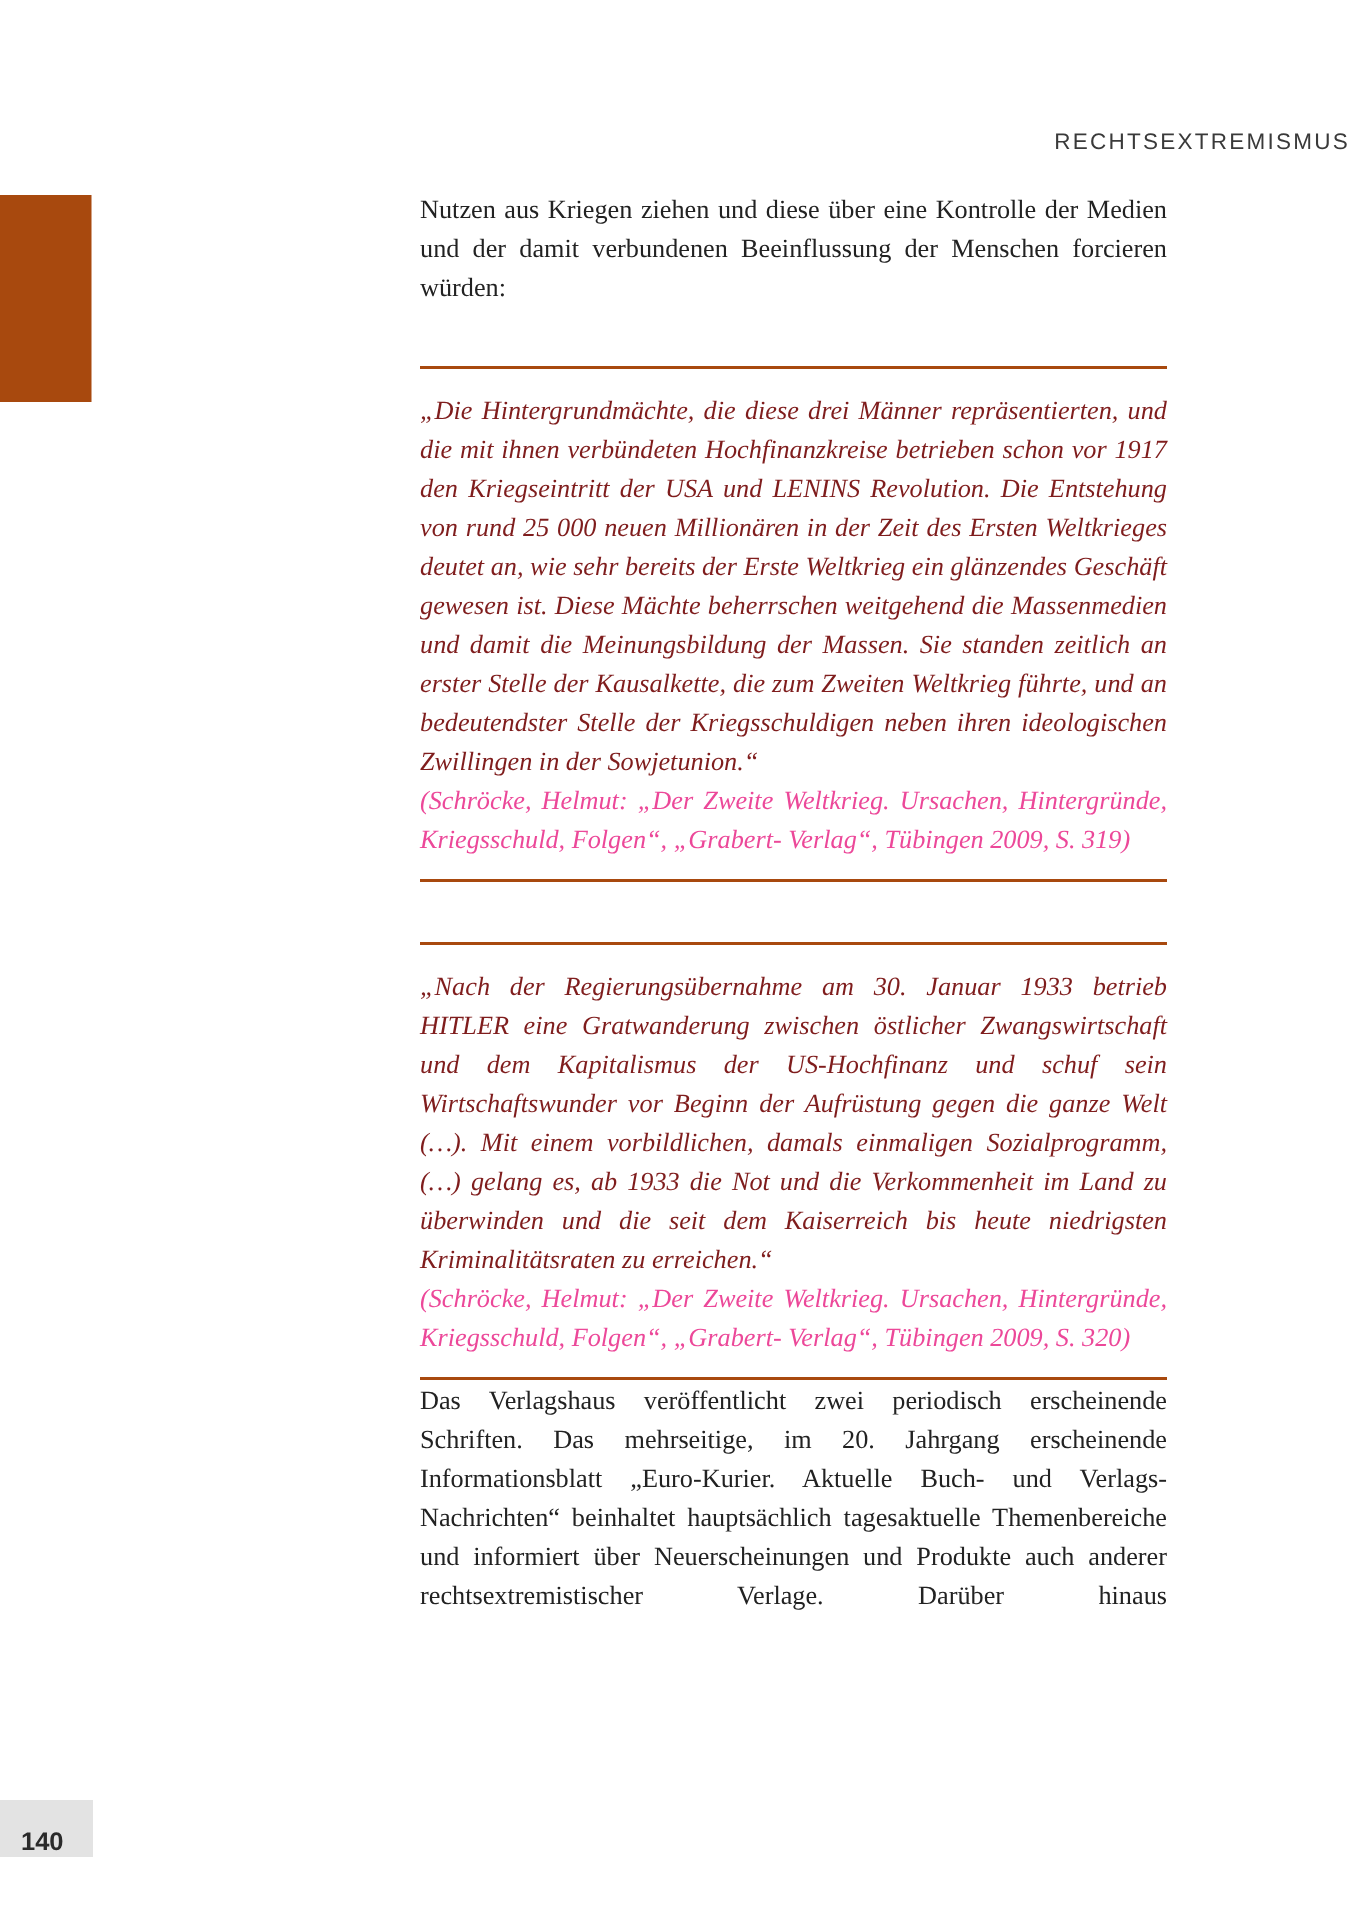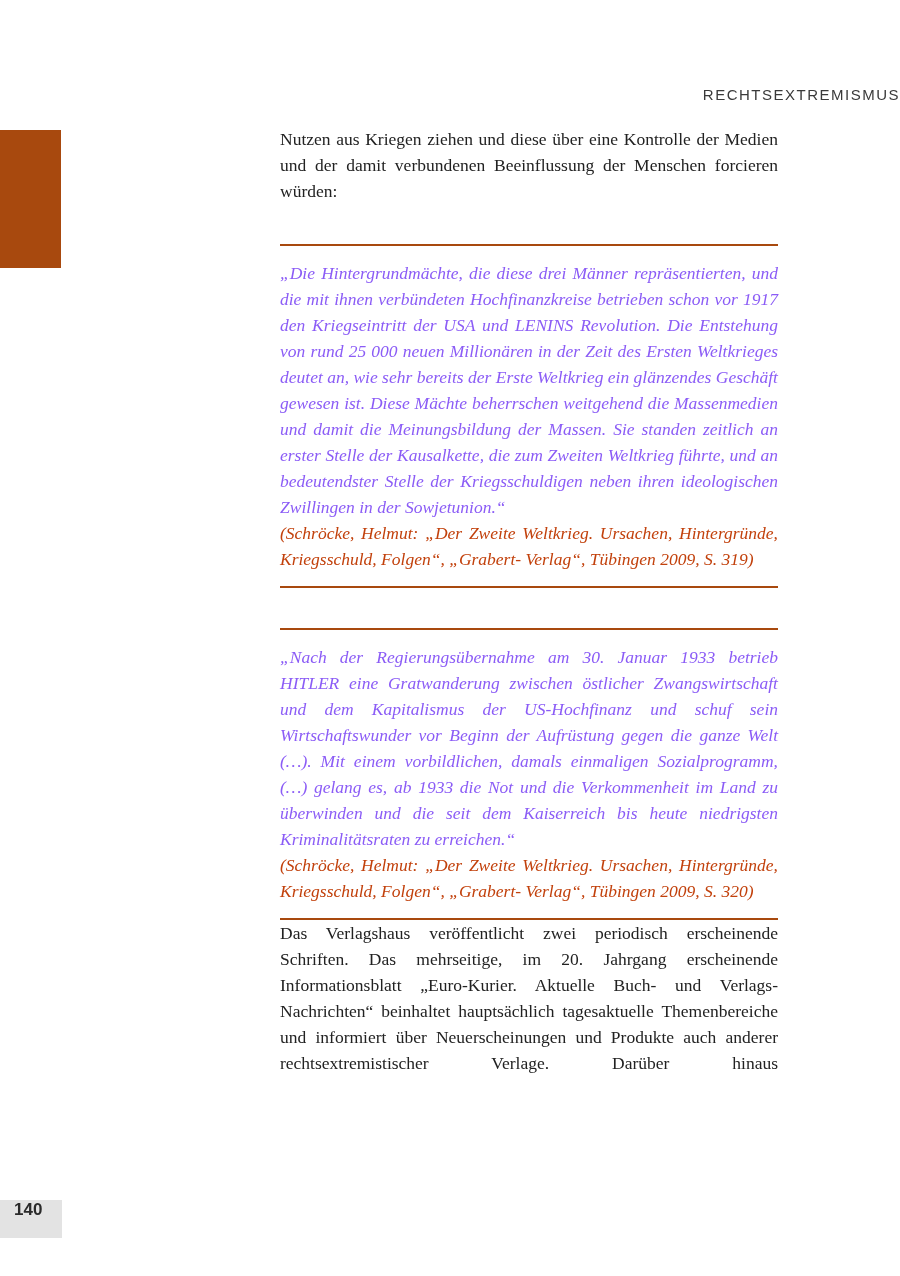--- a/index.html
+++ b/index.html
@@ -53,38 +53,38 @@
   hr.rule {
     border: none;
     border-top: 2px solid #A8490E;
     margin: 0;
     margin-top: 40px;
   }
   hr.rule-bottom { margin-top: 14px; }
   .quote-text {
     font-style: italic;
     margin-top: 14px !important;
-    color: #8b5cf6;
+    color: #7f1d1d;
   }
   .quote-citation {
     font-style: italic;
-    color: #c2410c;
+    color: #ec4899;
   }
   .force-justify-last {
     text-align-last: justify;
   }
   .page-number-box {
     position: absolute;
     left: 0;
     top: 1200px;
     width: 62px;
     height: 38px;
     background: #E3E3E3;
     display: flex;
-    align-items: flex-start;
+    align-items: flex-end;
     box-sizing: border-box;
     padding-left: 14px;
     font-family: "Liberation Sans", sans-serif;
     font-weight: bold;
     font-size: 17px;
     color: #2a2a2a;
   }
 </style>
 </head>
 <body>

